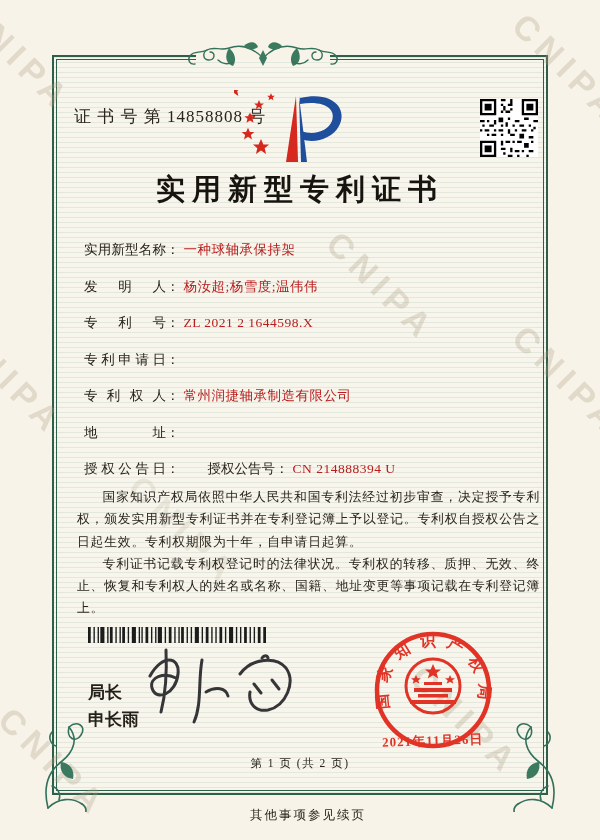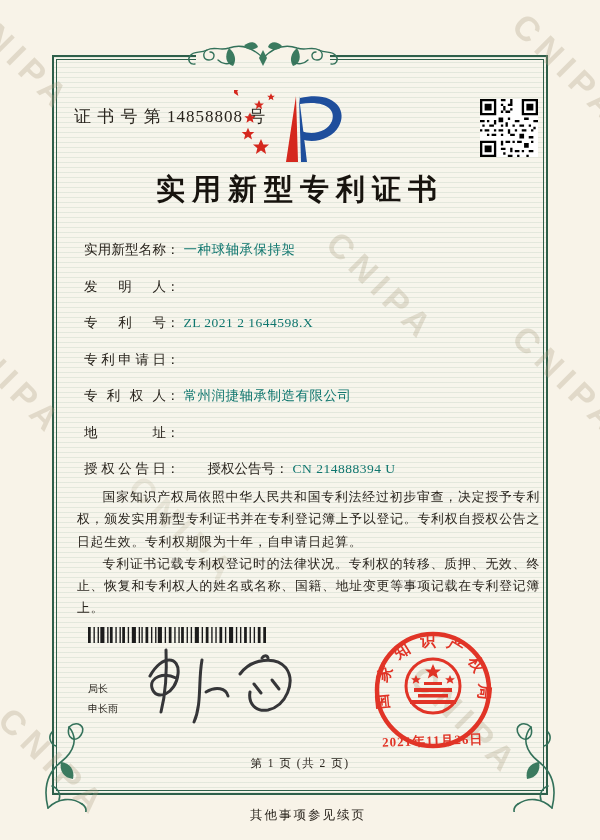--- a/index.html
+++ b/index.html
@@ -50,33 +50,33 @@
     color:#17130e;
   }
   
   .fields{position:absolute; left:84px; top:241px; width:452px; z-index:3; font-size:13.5px;}
   .frow{display:flex; align-items:baseline; height:22px; margin-bottom:14.5px; white-space:nowrap;}
   .fgroup{display:flex; align-items:baseline;}
   .fgroup.second{margin-left:24px;}
   .flabel{display:inline-flex; justify-content:space-between; width:82px;}
   .flabel.auto{width:auto;}
   .fcolon{margin-right:4px;}
-  .fvalue{letter-spacing:.5px; color:#0f766e;}
+  .fvalue{letter-spacing:.5px; color:#b91c1c;}
   
   .body-text{
     position:absolute; left:77px; right:60px; top:486px; z-index:3;
     font-size:12.8px; line-height:1.74; letter-spacing:.8px;
     text-align:justify;
   }
   .body-text p{margin:0; text-indent:2em;}
   
   .barcode{position:absolute; left:88px; top:627px; z-index:3;}
   .signer{position:absolute; left:88px; top:684px; z-index:3;
     font-family:"Liberation Sans","DejaVu Sans",sans-serif;
-    font-weight:400; font-size:10px; color:#24201a; line-height:1;}
+    font-weight:700; font-size:17px; color:#24201a; line-height:1;}
   .signer div{margin-bottom:10px;}
   .signature{position:absolute; left:128px; top:646px; z-index:4;}
   .seal{position:absolute; left:352px; top:612px; z-index:5; opacity:.94;}
   .page-num{position:absolute; left:0; right:0; top:756px; z-index:3;
     text-align:center; font-size:11.5px; letter-spacing:1.5px;}
   .cont-note{position:absolute; left:16px; right:0; top:807px; z-index:3;
     text-align:center; font-size:12.5px; letter-spacing:2px;}
 </style>
 </head>
 <body>
@@ -176,20 +176,21 @@
         <span class="fcolon">：</span>
       <span class="fvalue">一种球轴承保持架</span>
     </div>
     <div class="frow">
       <span class="flabel">
           <span>发</span>
           <span>明</span>
           <span>人</span>
         </span>
         <span class="fcolon">：</span>
+      <span class="fvalue">杨汝超;杨雪度;温伟伟</span>
     </div>
     <div class="frow">
       <span class="flabel">
           <span>专</span>
           <span>利</span>
           <span>号</span>
         </span>
         <span class="fcolon">：</span>
       <span class="fvalue">ZL 2021 2 1644598.X</span>
     </div>

